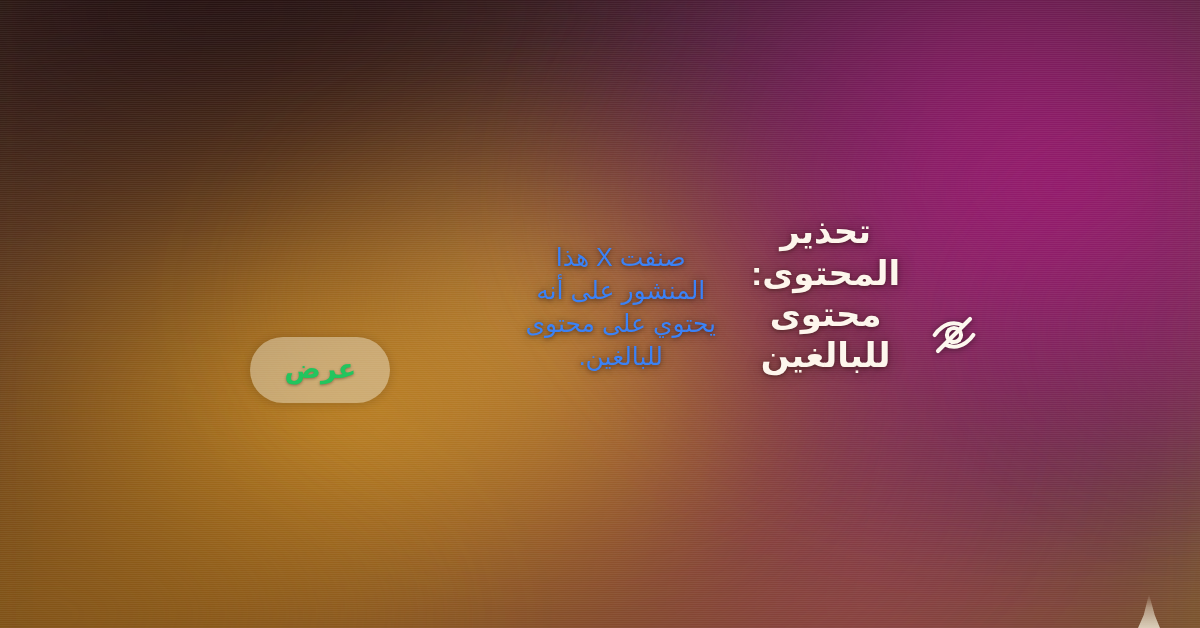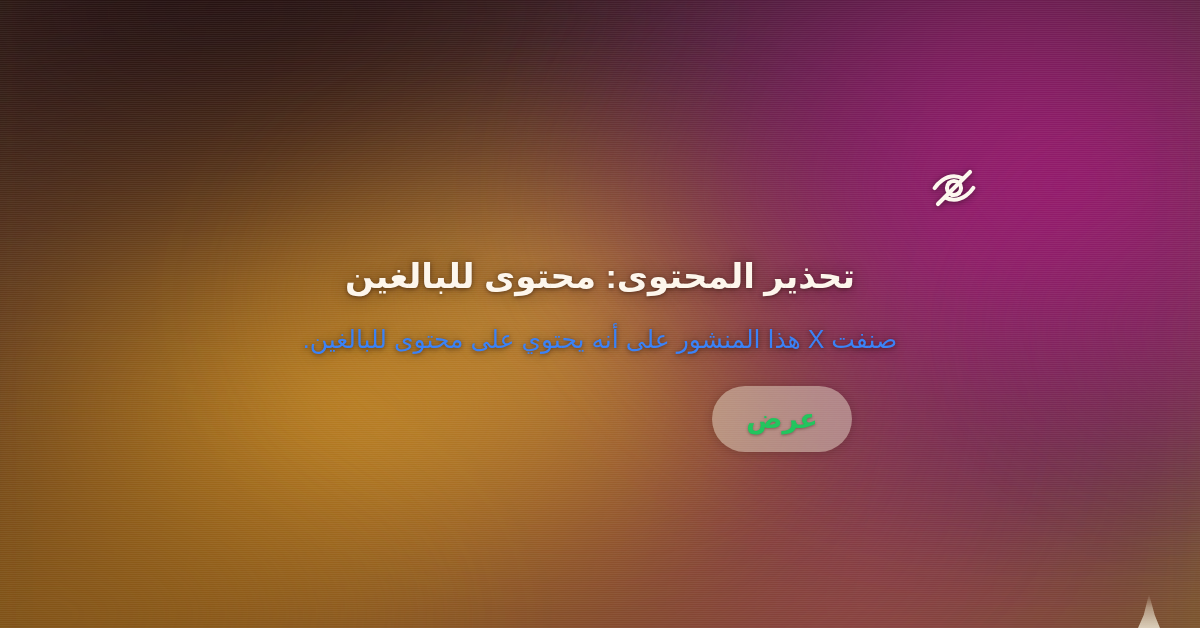--- a/index.html
+++ b/index.html
@@ -171,22 +171,21 @@
     inset: 0;
     display: flex;
     flex-direction: column;
     align-items: center;
     justify-content: center;
   }
 
   .content {
     width: 760px;
     display: flex;
-    flex-direction: column;
-    align-items: flex-start;
+    align-items: flex-end;
     margin-top: -14px;
   }
 
   .icon-wrap {
     width: 52px;
     height: 52px;
     display: flex;
     align-items: center;
     justify-content: center;
     margin-bottom: 42px;

